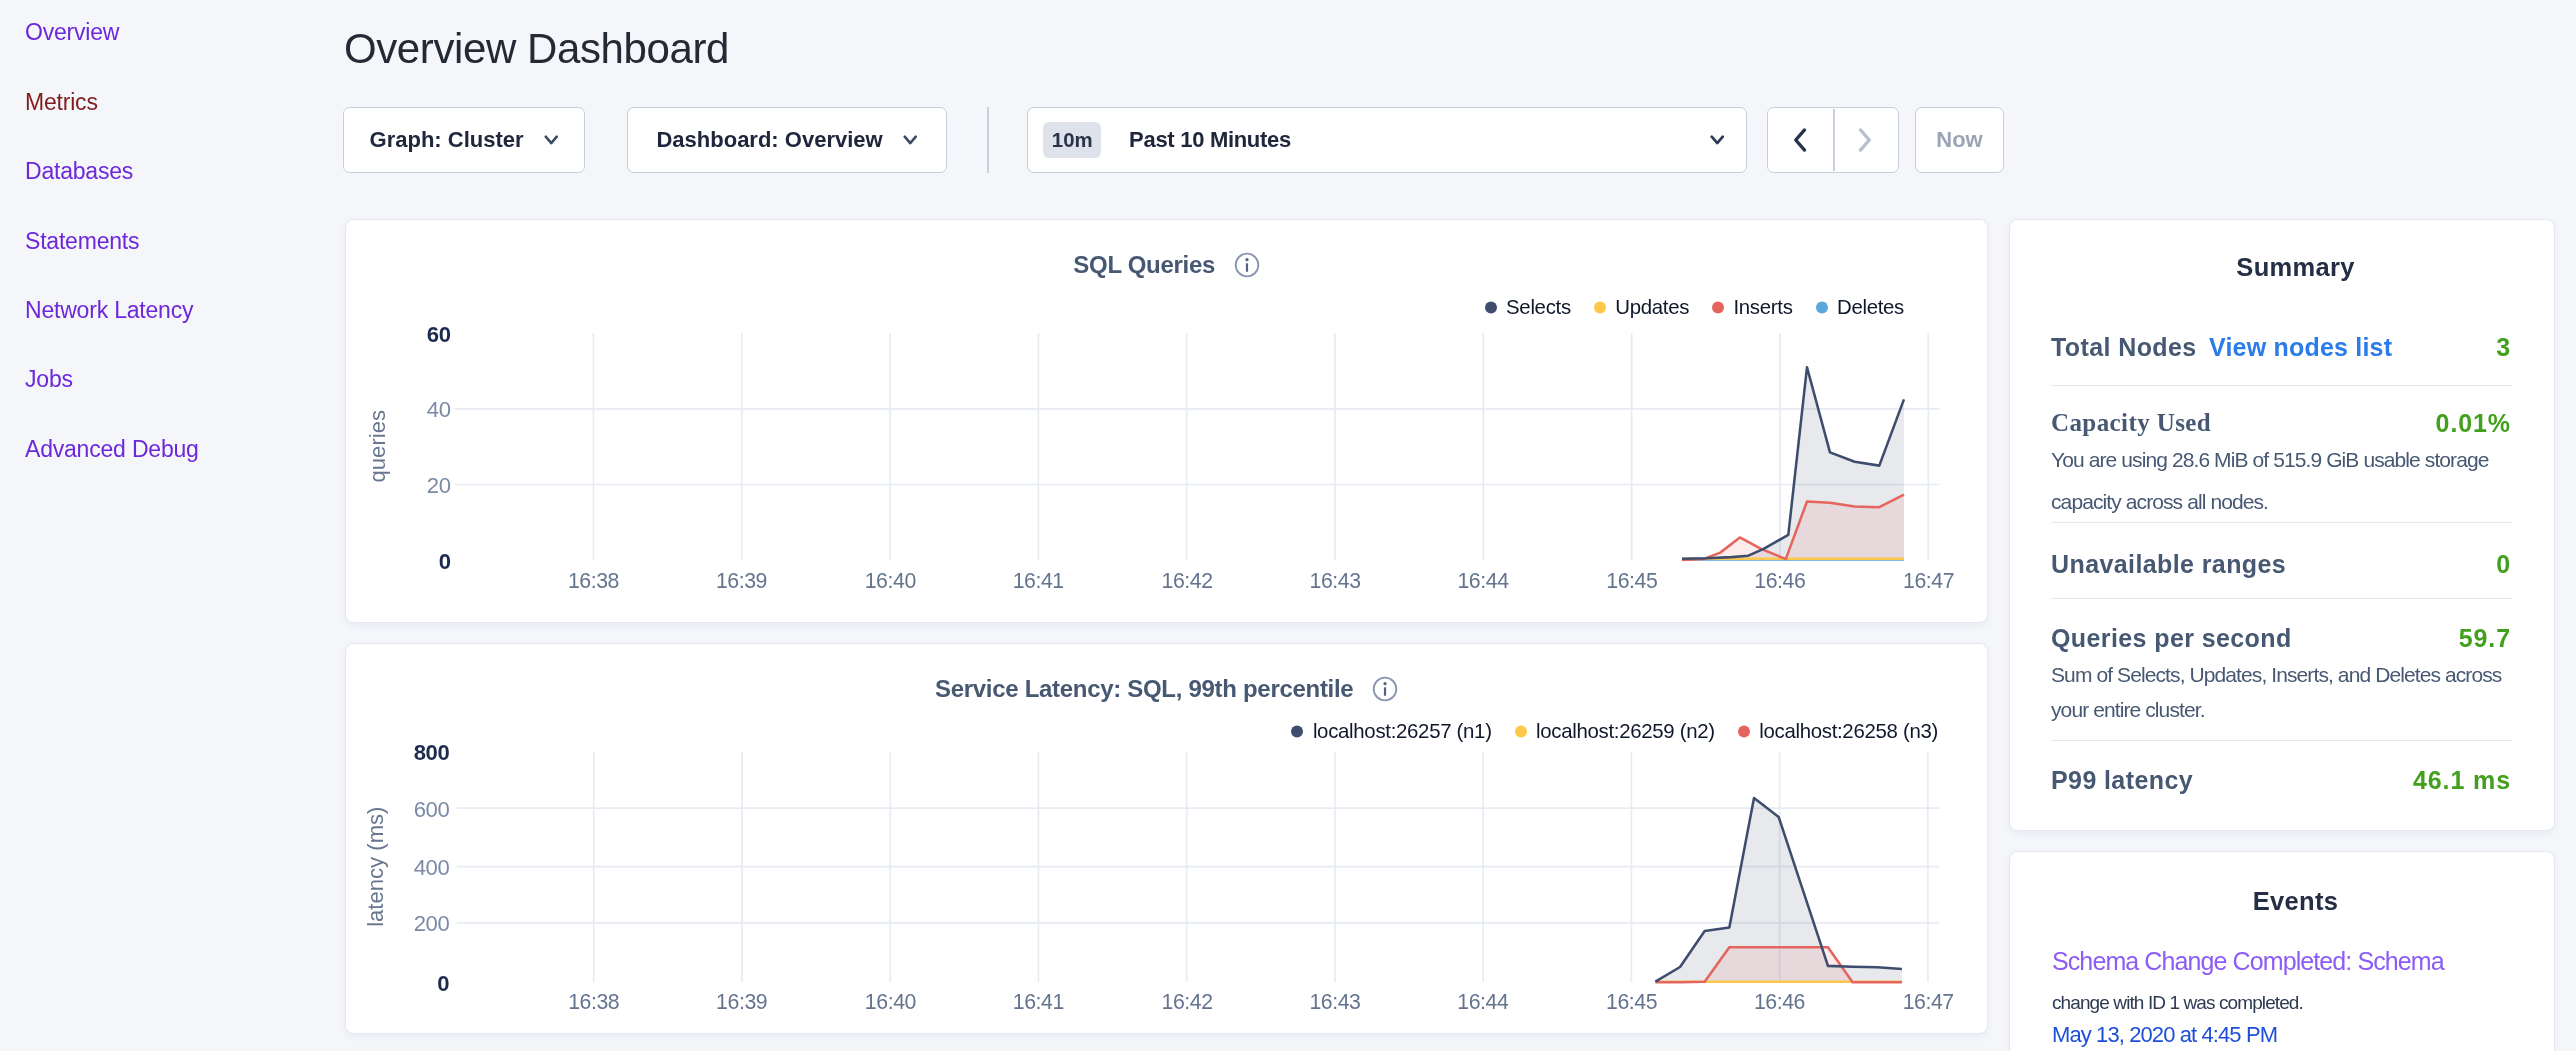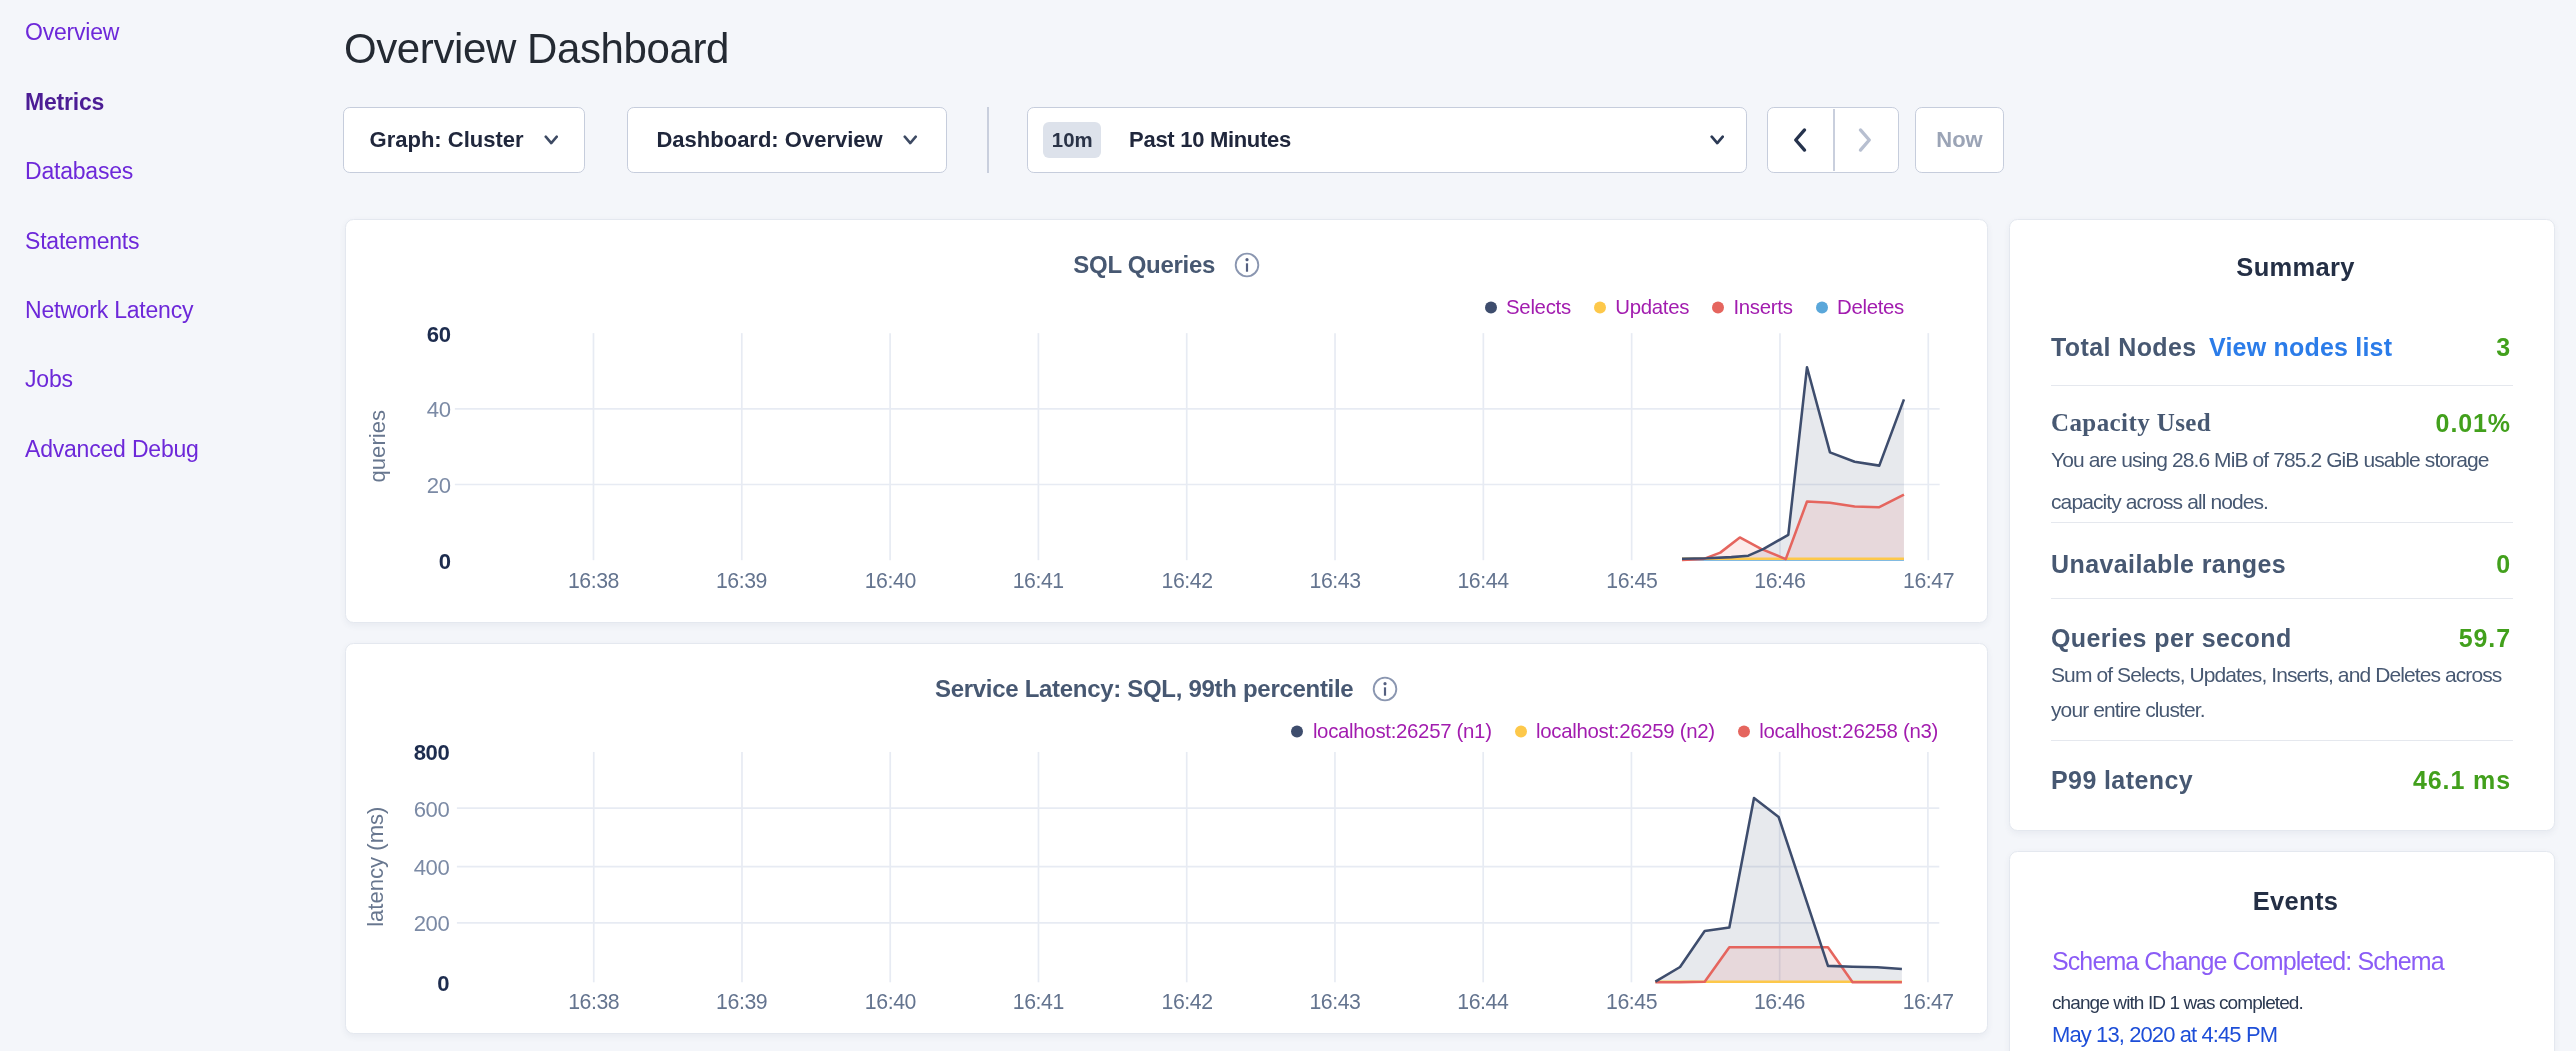--- a/index.html
+++ b/index.html
@@ -11,30 +11,30 @@
   .nav-item { position:absolute; left:25px; transform:translateY(-50%); font-size:23px; letter-spacing:-0.2px; color:#6d28d9; }
   .box { position:absolute; background:#fff; border:1.7px solid #c6cddc; border-radius:6.8px; top:107px; height:66px; display:flex; align-items:center; justify-content:center; }
   .boxtxt { font-size:22px; font-weight:bold; color:#20273c; }
   .caret { width:14.5px; height:10.2px; margin-left:20.4px; }
   .sum-title { position:absolute; left:0; right:0; text-align:center; transform:translateY(-50%); font-size:25.5px; font-weight:bold; color:#242f45; letter-spacing:0.3px;margin-left:27px; }
   .row-t { position:absolute; left:41px; transform:translateY(-50%); font-size:25px; font-weight:bold; color:#475872; letter-spacing:0.4px; }
   .row-v { position:absolute; right:43px; transform:translateY(-50%); font-size:25px; font-weight:bold; color:#42a01c; letter-spacing:0.9px; }
   .row-sub { position:absolute; left:41px; transform:translateY(-50%); font-size:21px; color:#475872; letter-spacing:-0.9px; white-space:nowrap; }
   .divider { position:absolute; left:41px; right:41px; height:0.9px; background:#e5e8ee; }
   .chart-title { position:absolute; left:0; right:0; display:flex; align-items:center; justify-content:center; transform:translateY(-50%); font-size:24px; font-weight:bold; color:#475872; letter-spacing:-0.3px; }
-  .legend { position:absolute; display:flex; align-items:flex-start; transform:translateY(-50%); font-size:20.4px; letter-spacing:-0.3px; color:#a21caf; }
+  .legend { position:absolute; display:flex; align-items:flex-start; transform:translateY(-50%); font-size:20.4px; letter-spacing:-0.3px; color:#0f172a; }
   .legend .dot { width:12px; height:12px; border-radius:50%; margin-right:9.4px; }
   .legend .it { margin-left:23px; display:flex; align-items:center; }
   svg text { font-family:"Liberation Sans", sans-serif; }
 </style>
 </head>
 <body>
 
 <div class="nav-item" style="top:32px;">Overview</div>
-<div class="nav-item" style="top:102px; color:#4c1d95; font-weight:bold;">Metrics</div>
+<div class="nav-item" style="top:102px; color:#7f1d1d; font-weight:normal;">Metrics</div>
 <div class="nav-item" style="top:171px;">Databases</div>
 <div class="nav-item" style="top:241px;">Statements</div>
 <div class="nav-item" style="top:310px;">Network Latency</div>
 <div class="nav-item" style="top:379px;">Jobs</div>
 <div class="nav-item" style="top:449px;">Advanced Debug</div>
 
 <div class="abs" style="left:344px; top:49px;">
   <div class="ctr" style="font-size:42px; letter-spacing:-0.4px; color:#242a33;">Overview Dashboard</div>
 </div>
 
@@ -190,21 +190,21 @@
 </div>
 
 <div class="card" style="left:2009px; top:219px; width:546px; height:612px;">
   <div class="sum-title" style="top:47px;">Summary</div>
   <div class="row-t" style="top:127px;">Total Nodes</div>
   <div class="abs ctr" style="left:199px; top:127px; font-size:25px; font-weight:bold; color:#2b7ce9; letter-spacing:0.2px;">View nodes list</div>
   <div class="row-v" style="top:127px;">3</div>
   <div class="divider" style="top:165px;"></div>
   <div class="row-t" style="top:203px;font-family:Liberation Serif, serif;">Capacity Used</div>
   <div class="row-v" style="top:203px;">0.01%</div>
-  <div class="row-sub" style="top:240px;">You are using 28.6 MiB of 785.2 GiB usable storage</div>
+  <div class="row-sub" style="top:240px;">You are using 28.6 MiB of 515.9 GiB usable storage</div>
   <div class="row-sub" style="top:282px;text-align:center;">capacity across all nodes.</div>
   <div class="divider" style="top:302px;"></div>
   <div class="row-t" style="top:344px;">Unavailable ranges</div>
   <div class="row-v" style="top:344px;">0</div>
   <div class="divider" style="top:378px;"></div>
   <div class="row-t" style="top:418px;">Queries per second</div>
   <div class="row-v" style="top:418px;">59.7</div>
   <div class="row-sub" style="top:455px;">Sum of Selects, Updates, Inserts, and Deletes across</div>
   <div class="row-sub" style="top:490px;">your entire cluster.</div>
   <div class="divider" style="top:520px;"></div>

